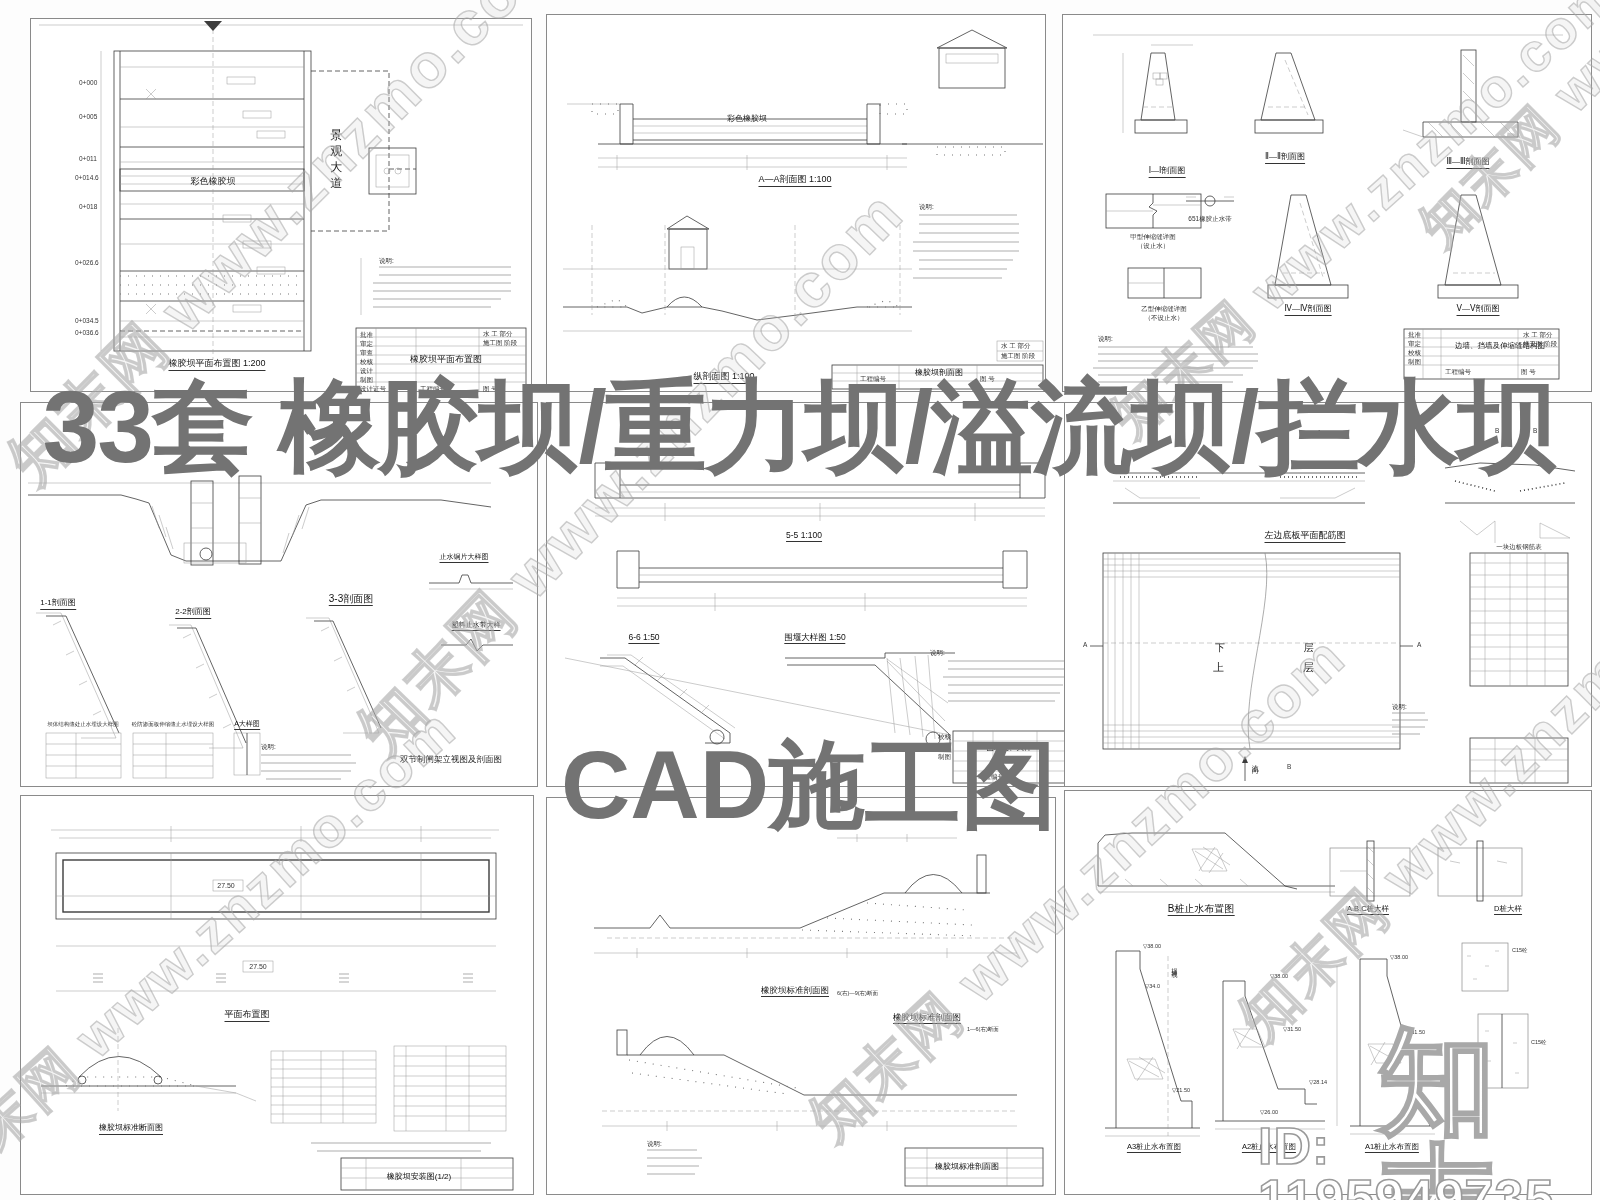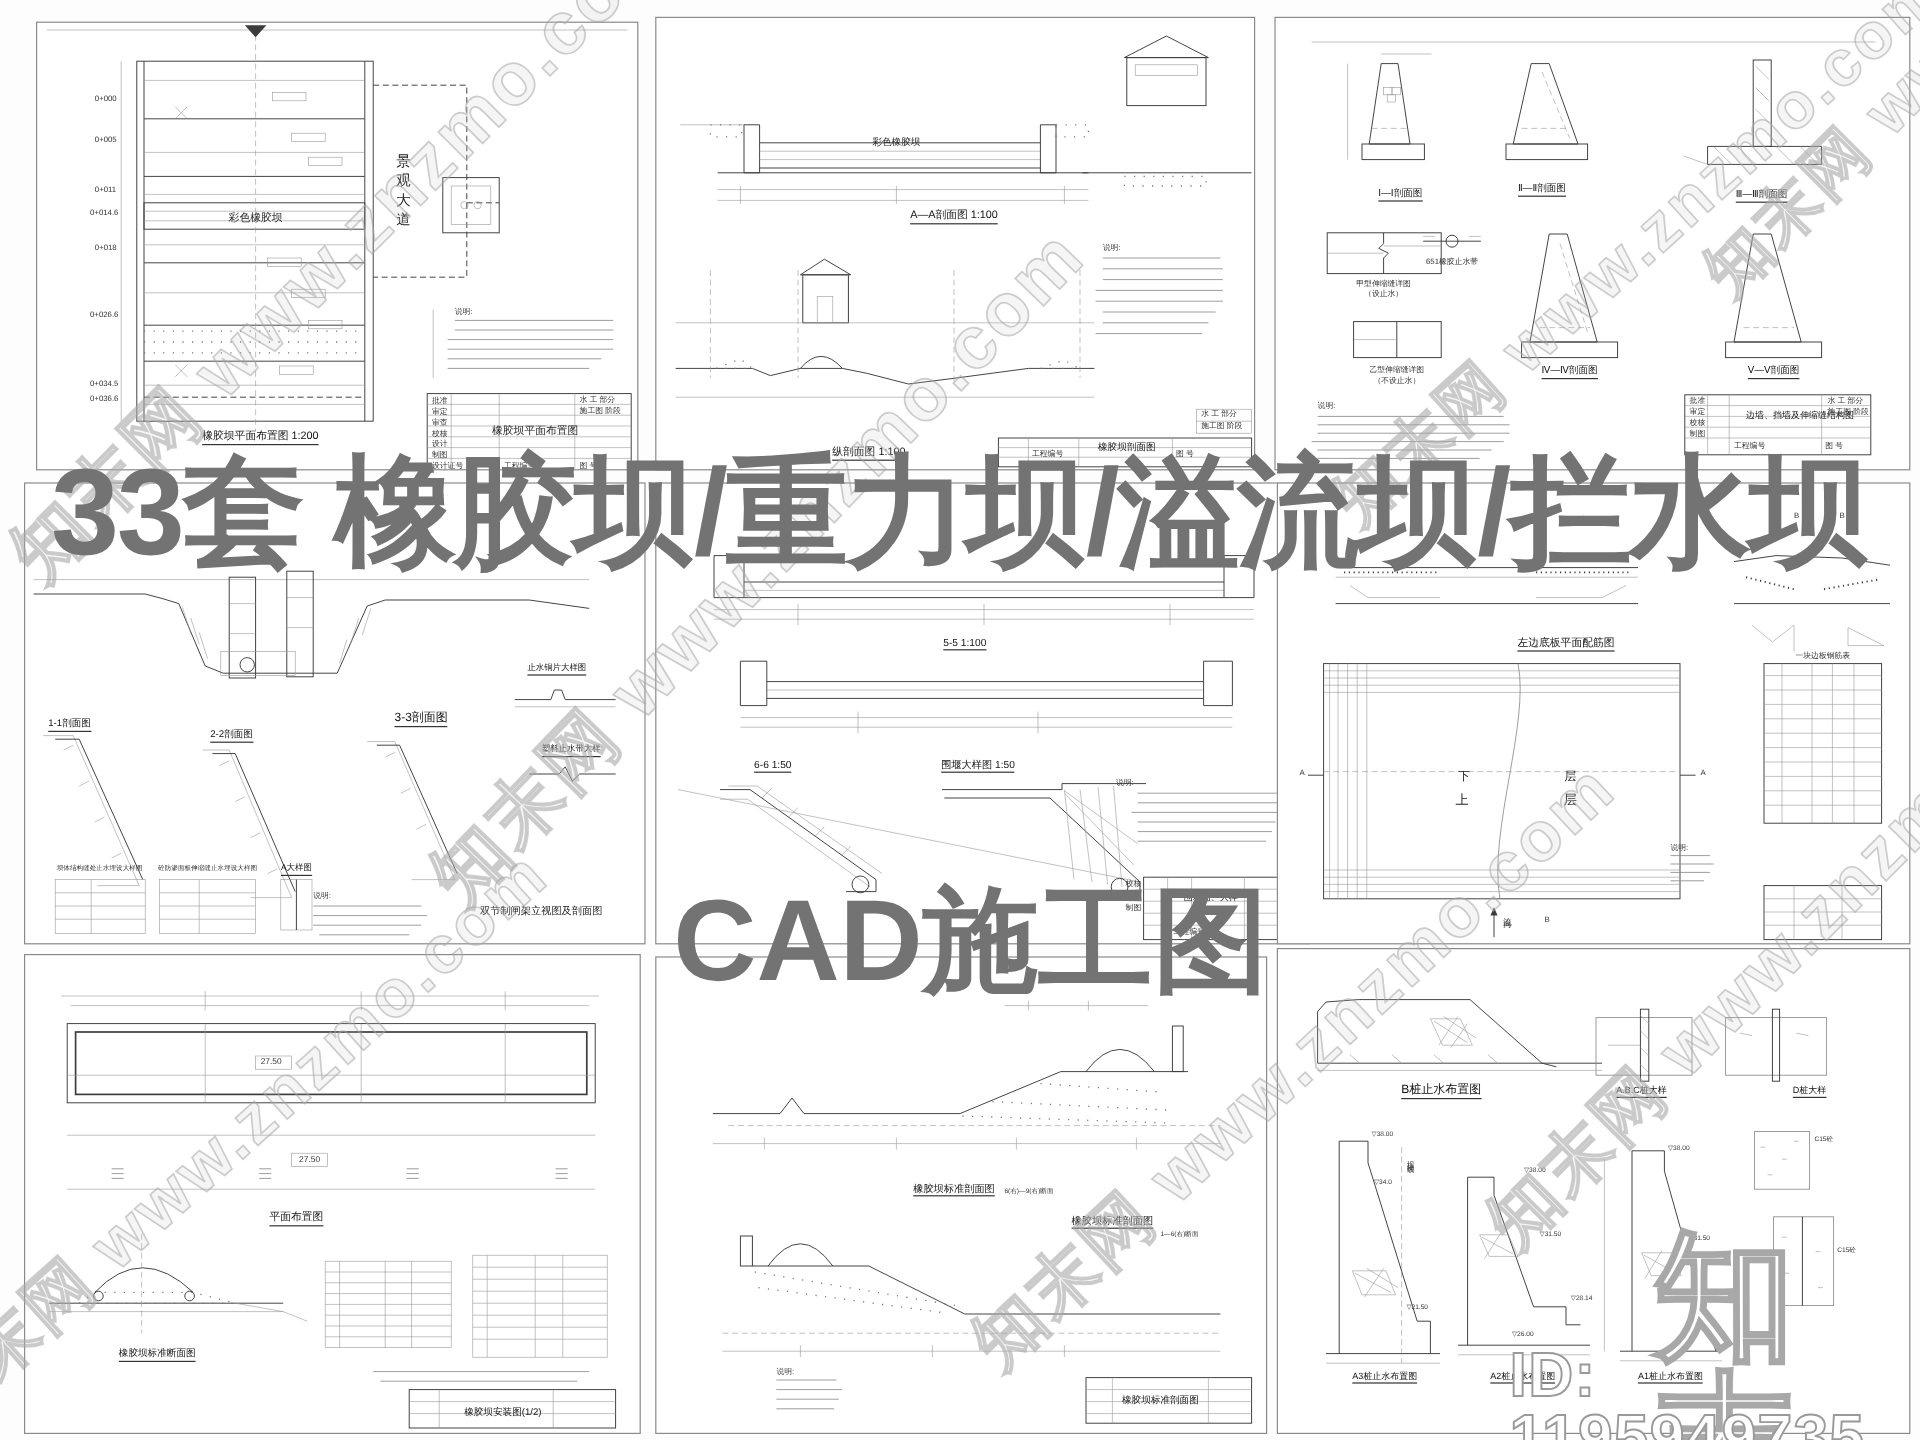--- a/index.html
+++ b/index.html
@@ -240,21 +240,21 @@
         <line x1="35" y1="367" x2="170" y2="367" class="sq"></line>
       <rect x="341" y="314" width="155" height="50"></rect>
       <line x1="341" y1="323" x2="496" y2="323" class="lt"></line>
         <line x1="341" y1="332" x2="496" y2="332" class="lt"></line>
       <line x1="341" y1="341" x2="496" y2="341" class="lt"></line>
         <line x1="341" y1="350" x2="496" y2="350" class="lt"></line>
       <line x1="360" y1="314" x2="360" y2="364" class="lt"></line>
         <line x1="378" y1="314" x2="378" y2="364" class="lt"></line>
       <line x1="455" y1="314" x2="455" y2="364" class="lt"></line>
     </svg>
-    <span class="cap" style="left:104px;top:142px;font-size:8px;">Ⅰ—Ⅰ剖面图</span>
+    <span class="cap" style="left:104px;top:152px;font-size:8px;">Ⅰ—Ⅰ剖面图</span>
     <span class="cap" style="left:222px;top:138px;font-size:8px;">Ⅱ—Ⅱ剖面图</span>
     <span class="cap" style="left:405px;top:143px;font-size:8px;">Ⅲ—Ⅲ剖面图</span>
     <span class="t tc" style="left:90px;top:218px;">甲型伸缩缝详图</span>
     <span class="t tc" style="left:90px;top:227px;">（设止水）</span>
     <span class="t tc" style="left:147px;top:200px;">651橡胶止水带</span>
     <span class="t tc" style="left:101px;top:290px;">乙型伸缩缝详图</span>
     <span class="t tc" style="left:101px;top:299px;">（不设止水）</span>
     <span class="cap" style="left:245px;top:290px;font-size:8px;">Ⅳ—Ⅳ剖面图</span>
     <span class="cap" style="left:415px;top:290px;font-size:8px;">Ⅴ—Ⅴ剖面图</span>
     <span class="t" style="left:35px;top:320px;">说明:</span>

